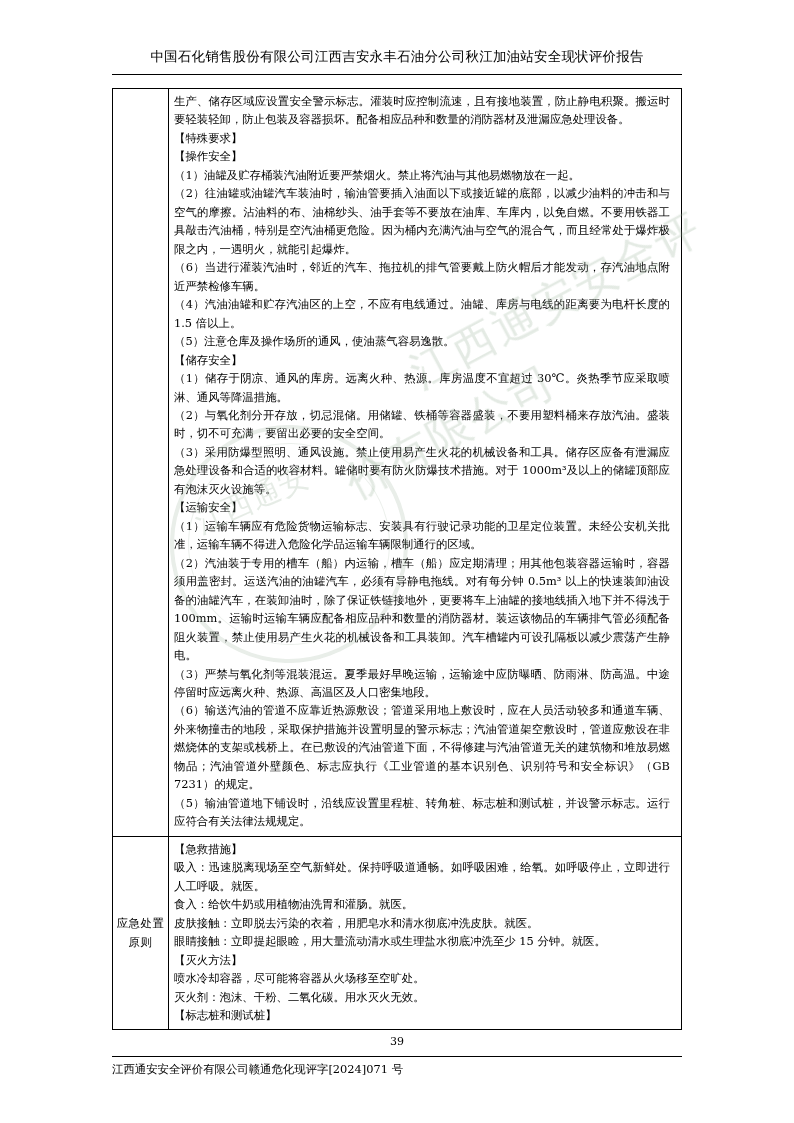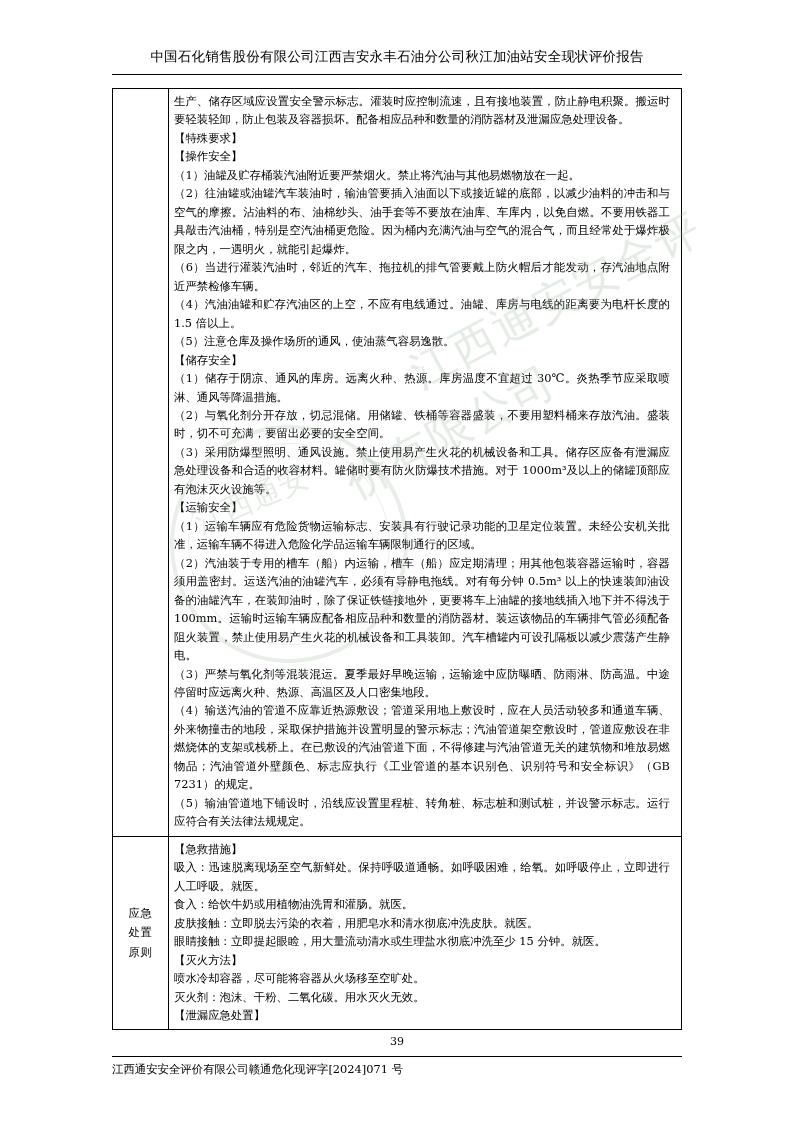--- a/index.html
+++ b/index.html
@@ -44,21 +44,21 @@
     position: absolute;
     top: 88px;
     left: 112px;
     width: 570px;
     border-collapse: collapse;
     table-layout: fixed;
   }
   .doc-table td {
     border: 1px solid #000;
     vertical-align: top;
-    padding: 2px 12px;
+    padding: 2px 0;
     font-family: "DejaVu Serif", "Liberation Serif", serif;
     font-size: 11.4px;
     line-height: 1.62;
   }
   td.label-cell {
     width: 56px;
     text-align: center;
     vertical-align: middle;
     font-size: 11.4px;
     line-height: 1.7;
@@ -187,40 +187,40 @@
           <p class="p">（4）汽油油罐和贮存汽油区的上空，不应有电线通过。油罐、库房与电线的距离要为电杆长度的 1.5 倍以上。</p>
           <p class="p">（5）注意仓库及操作场所的通风，使油蒸气容易逸散。</p>
           <p class="p">【储存安全】</p>
           <p class="p">（1）储存于阴凉、通风的库房。远离火种、热源。库房温度不宜超过 30℃。炎热季节应采取喷淋、通风等降温措施。</p>
           <p class="p">（2）与氧化剂分开存放，切忌混储。用储罐、铁桶等容器盛装，不要用塑料桶来存放汽油。盛装时，切不可充满，要留出必要的安全空间。</p>
           <p class="p">（3）采用防爆型照明、通风设施。禁止使用易产生火花的机械设备和工具。储存区应备有泄漏应急处理设备和合适的收容材料。罐储时要有防火防爆技术措施。对于 1000m³及以上的储罐顶部应有泡沫灭火设施等。</p>
           <p class="p">【运输安全】</p>
           <p class="p">（1）运输车辆应有危险货物运输标志、安装具有行驶记录功能的卫星定位装置。未经公安机关批准，运输车辆不得进入危险化学品运输车辆限制通行的区域。</p>
           <p class="p">（2）汽油装于专用的槽车（船）内运输，槽车（船）应定期清理；用其他包装容器运输时，容器须用盖密封。运送汽油的油罐汽车，必须有导静电拖线。对有每分钟 0.5m³ 以上的快速装卸油设备的油罐汽车，在装卸油时，除了保证铁链接地外，更要将车上油罐的接地线插入地下并不得浅于 100mm。运输时运输车辆应配备相应品种和数量的消防器材。装运该物品的车辆排气管必须配备阻火装置，禁止使用易产生火花的机械设备和工具装卸。汽车槽罐内可设孔隔板以减少震荡产生静电。</p>
           <p class="p">（3）严禁与氧化剂等混装混运。夏季最好早晚运输，运输途中应防曝晒、防雨淋、防高温。中途停留时应远离火种、热源、高温区及人口密集地段。</p>
-          <p class="p">（4）输送汽油的管道不应靠近热源敷设；管道采用地上敷设时，应在人员活动较多和通道车辆、外来物撞击的地段，采取保护措施并设置明显的警示标志；汽油管道架空敷设时，管道应敷设在非燃烧体的支架或栈桥上。在已敷设的汽油管道下面，不得修建与汽油管道无关的建筑物和堆放易燃物品；汽油管道外壁颜色、标志应执行《工业管道的基本识别色、识别符号和安全标识》（GB 7231）的规定。</p>
+          <p class="p">（6）输送汽油的管道不应靠近热源敷设；管道采用地上敷设时，应在人员活动较多和通道车辆、外来物撞击的地段，采取保护措施并设置明显的警示标志；汽油管道架空敷设时，管道应敷设在非燃烧体的支架或栈桥上。在已敷设的汽油管道下面，不得修建与汽油管道无关的建筑物和堆放易燃物品；汽油管道外壁颜色、标志应执行《工业管道的基本识别色、识别符号和安全标识》（GB 7231）的规定。</p>
           <p class="p">（5）输油管道地下铺设时，沿线应设置里程桩、转角桩、标志桩和测试桩，并设警示标志。运行应符合有关法律法规规定。</p>
           <p class="p"></p>
         </td>
       </tr>
       <tr>
         <td class="label-cell">
           <div>应急处置</div>
           <div>原则</div>
         </td>
         <td class="body-cell">
           <p class="p">【急救措施】</p>
           <p class="p">吸入：迅速脱离现场至空气新鲜处。保持呼吸道通畅。如呼吸困难，给氧。如呼吸停止，立即进行人工呼吸。就医。</p>
           <p class="p">食入：给饮牛奶或用植物油洗胃和灌肠。就医。</p>
           <p class="p">皮肤接触：立即脱去污染的衣着，用肥皂水和清水彻底冲洗皮肤。就医。</p>
           <p class="p">眼睛接触：立即提起眼睑，用大量流动清水或生理盐水彻底冲洗至少 15 分钟。就医。</p>
           <p class="p">【灭火方法】</p>
           <p class="p">喷水冷却容器，尽可能将容器从火场移至空旷处。</p>
           <p class="p">灭火剂：泡沫、干粉、二氧化碳。用水灭火无效。</p>
-          <p class="p">【泄漏应急处置】</p>
+          <p class="p">【标志桩和测试桩】</p>
         </td>
       </tr>
     </tbody>
   </table>
 
   <div class="page-number">39</div>
   <div class="footer-rule"></div>
   <div class="footer">
     <span>江西通安安全评价有限公司</span>
     <span>赣通危化现评字[2024]071 号</span>

